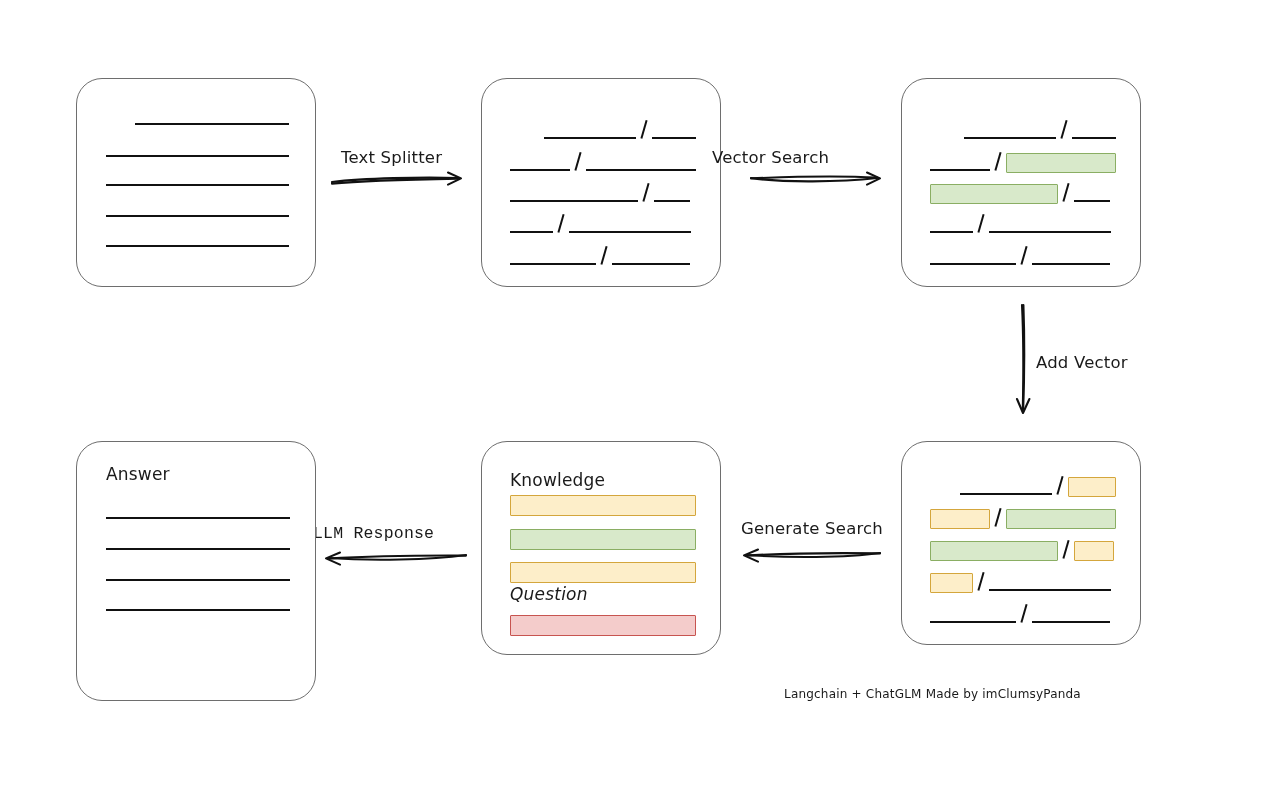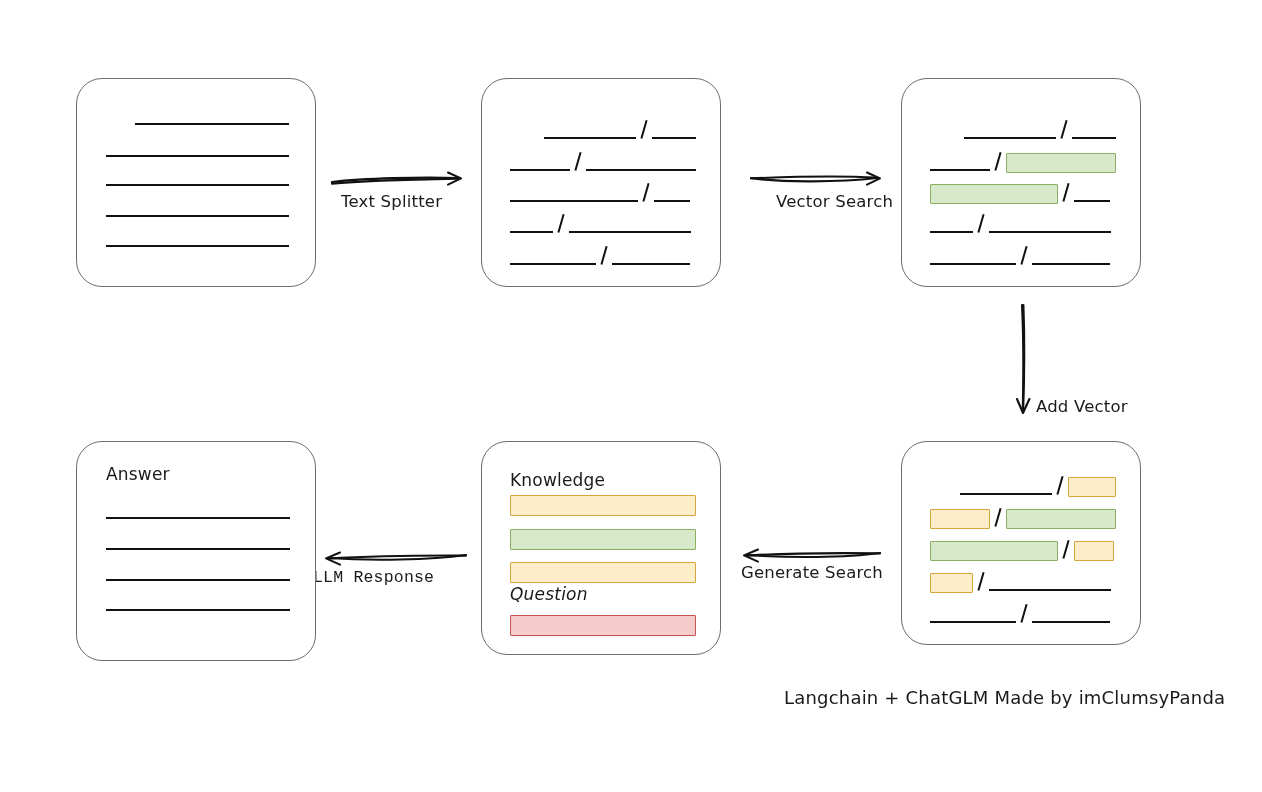--- a/index.html
+++ b/index.html
@@ -108,25 +108,24 @@
     color: #1a1a1a;
     letter-spacing: .2px;
     white-space: nowrap;
   }
   .edge-label {
     position: absolute;
     font-size: 16.5px;
     color: #1a1a1a;
     white-space: nowrap;
     letter-spacing: .2px;
-    margin-top: 44px;
   }
   .footer-note {
     position: absolute;
-    font-size: 18px;
+    font-size: 12px;
     color: #1a1a1a;
     white-space: nowrap;
     letter-spacing: .2px;
   }
 
   
   .arrow-svg {
     position: absolute;
     overflow: visible;
   }
@@ -190,21 +189,21 @@
 
       <div class="row" style="left:28px; top:164px; width:186px;">
         <div class="seg" style="width:86px;"></div>
         <div class="slash"></div>
         <div class="seg" style="width:78px;"></div>
       </div>
 
     </div>
   </div>
 
-  <div class="edge-label" style="left:776px; top:148px;">Vector Search</div>
+  <div class="edge-label" style="left:712px; top:148px;">Vector Search</div>
   <svg class="arrow-svg" style="left:749px; top:168px;" width="138" height="22" viewBox="0 0 138 22">
     <path d="M2,10 C34,15 92,14 128,10"></path>
     <path d="M2,10.4 C34,9 92,7.6 128,9.6"></path>
     <path d="M118,4.5 L131,10.4 L118,16.6"></path>
   </svg>
 
   <div class="card" style="left:901px; top:78px; width:240px; height:209px;">
     <div class="card-body">
 
       <div class="row" style="left:28px; top:38px; width:186px;">
@@ -308,21 +307,21 @@
     </div>
   </div>
 
   <div class="edge-label" style="left:313px; top:524px;font-family:Liberation Mono, monospace;">LLM Response</div>
   <svg class="arrow-svg" style="left:318px; top:548px;" width="152" height="22" viewBox="0 0 152 22">
     <path d="M148,7 C112,12 54,13 10,10"></path>
     <path d="M148,7.6 C112,7.4 54,8 10,10.6"></path>
     <path d="M22,4.5 L8,10.4 L22,16.6"></path>
   </svg>
 
-  <div class="card" style="left:76px; top:441px; width:240px; height:220px;">
+  <div class="card" style="left:76px; top:441px; width:240px; height:260px;">
     <div class="card-body">
 
       <div class="card-label" style="left:29px; top:22px;">Answer</div>
 
       <div class="rule" style="left:29px; top:75px;  width:184px;"></div>
       <div class="rule" style="left:29px; top:106px; width:184px;"></div>
       <div class="rule" style="left:29px; top:137px; width:184px;"></div>
       <div class="rule" style="left:29px; top:167px; width:184px;"></div>
 
     </div>

